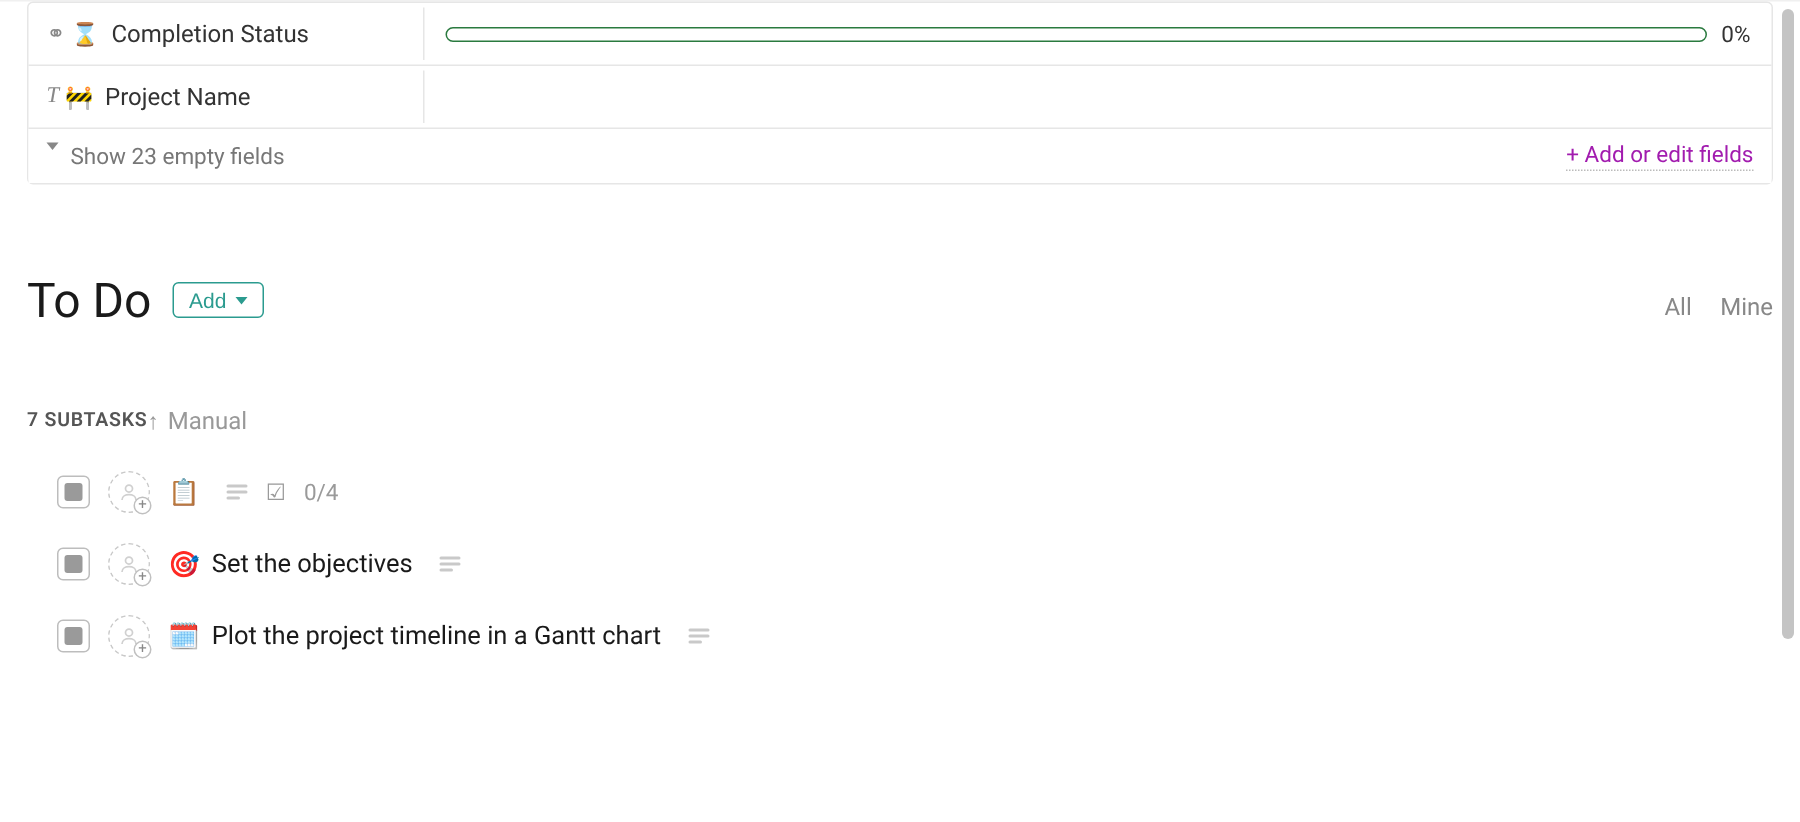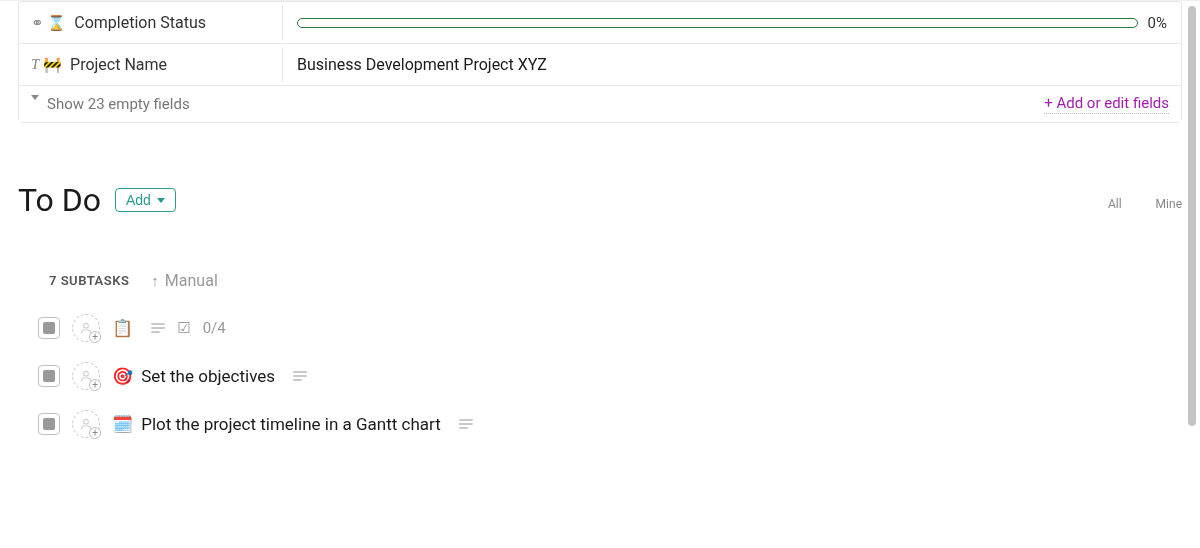--- a/index.html
+++ b/index.html
@@ -115,33 +115,31 @@
   }
   .add-btn .caret {
     width:0;height:0;
     border-left:4px solid transparent;
     border-right:4px solid transparent;
     border-top:5px solid #2b9b8f;
   }
   .filters {
     margin-left: auto;
     display: flex;
-    gap: 34px;
-    font-size: 12px;
+    gap: 19px;
+    font-size: 16px;
     color: #888;
     padding-top:8px;
     justify-content:center;
   }
   .sub-head {
     display: flex;
     align-items: center;
-    gap: 22px;
     margin-top: 52px;
     font-size: 14px;
-    margin-left: 31px;
   }
   .sub-count {
     letter-spacing: 0.5px;
     color: #555;
     font-weight: 600;
     font-size: 13px;
   }
   .manual {
     color: #999;
     font-size: 16px;
@@ -262,23 +260,20 @@
       </div>
     </div>
 
     <div class="prop-row">
       <div class="prop-key">
         <span class="icons">
           <span class="field-type-ico" style="font-style:italic;">T</span>
           <span>🚧</span>
         </span>
         <span>Project Name</span>
-      </div>
-      <div class="prop-val">
-        <span>Business Development Project XYZ</span>
       </div>
     </div>
 
     <div class="prop-footer">
       <div style="display:flex;align-items:flex-start;">
         <span class="caret-down"></span>
         <span>Show 23 empty fields</span>
       </div>
       <span class="add-fields">+ Add or edit fields</span>
     </div>

